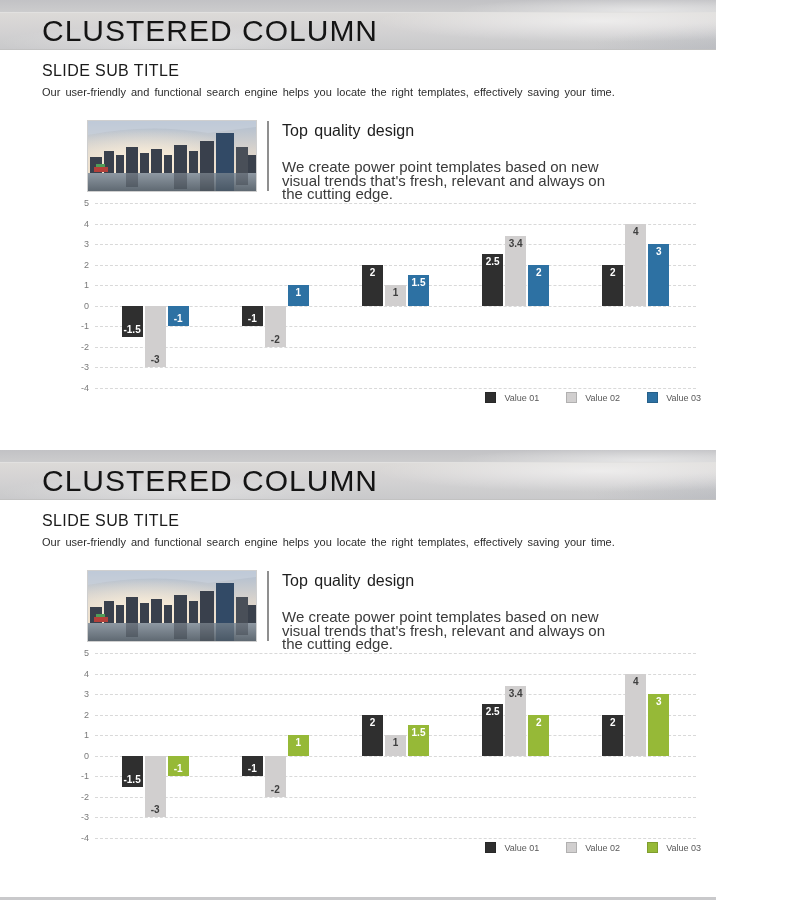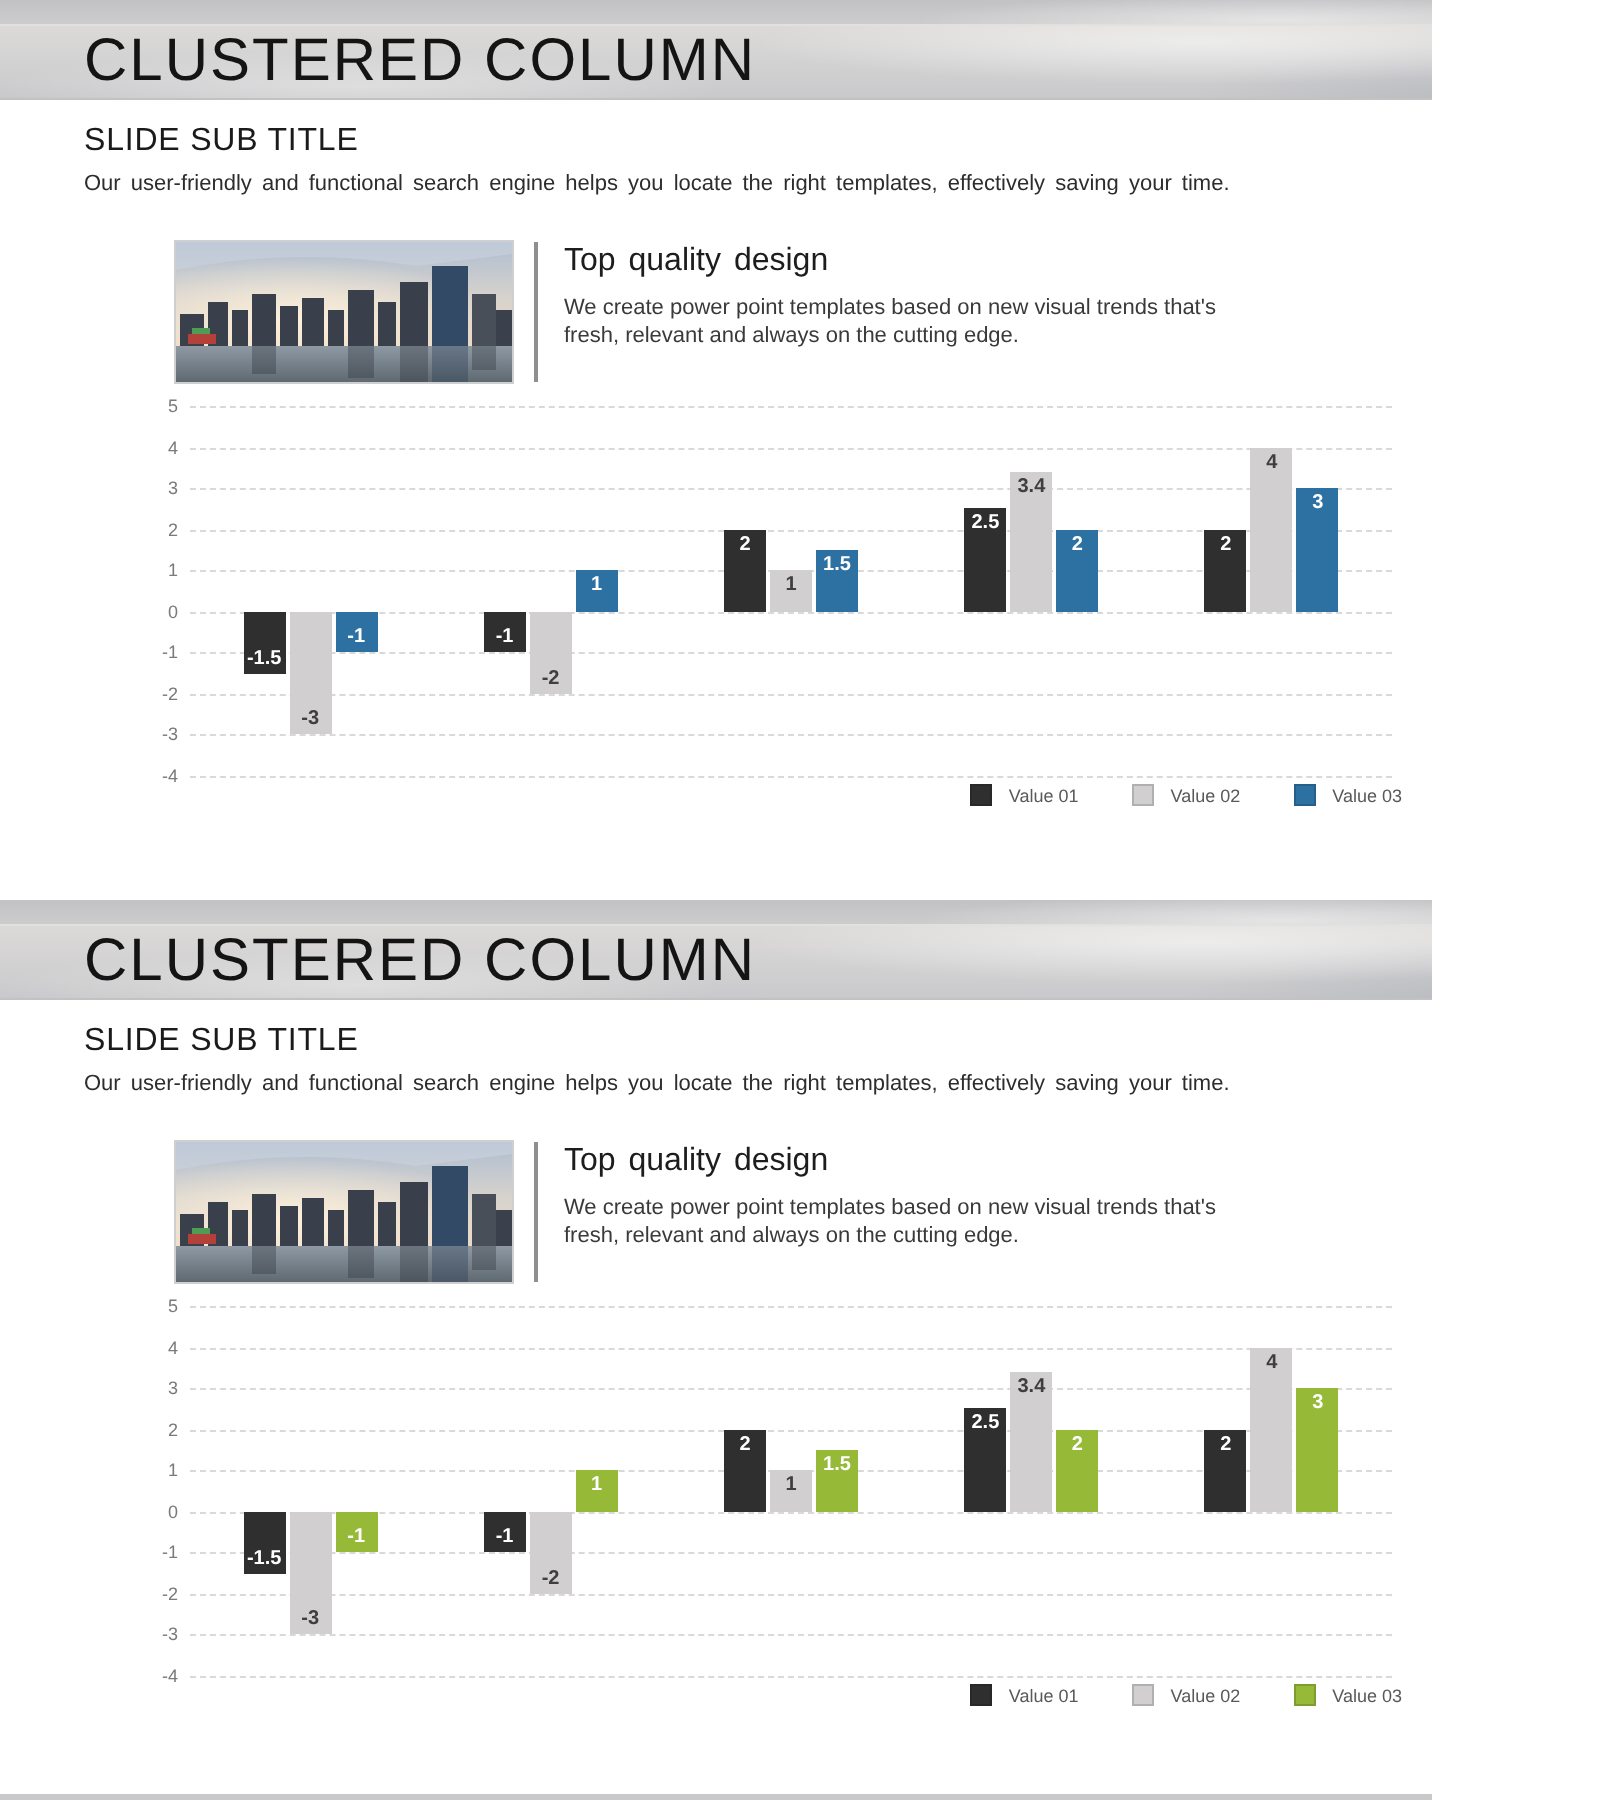--- a/index.html
+++ b/index.html
@@ -30,21 +30,21 @@
   }
 
   .subtitle { margin:12px 0 0 42px; font-size:16px; letter-spacing:0.4px; color:#1b1b1b; font-weight:400; }
   .description { margin:6px 0 0 42px; font-size:11px; color:#2d2d2d; word-spacing:2px; }
 
   .media-row { display:flex; align-items:flex-start; margin:23px 0 0 88px; height:70px; }
   .thumb { width:168px; height:70px; outline:1px solid #cfcfcf; display:block; }
   .media-divider { width:2px; height:70px; background:#8f8f8f; margin-left:11px; }
   .feature { margin-left:13px; }
   .feature-heading { font-size:16px; font-weight:400; color:#1d1d1d; margin-top:1px; word-spacing:2px; }
-  .feature-text { margin-top:8px; font-size:11px; line-height:13.5px; color:#3a3a3a; max-width:335px; }
+  .feature-text { margin-top:20px; font-size:15px; line-height:13.5px; color:#3a3a3a; max-width:335px; }
 
   .chart-plot { position:absolute; left:95px; top:203px; width:601px; height:185px; }
   .gridline { position:absolute; left:0; width:100%; height:0; border-top:1px dashed #d9d9d9; }
   .y-tick { position:absolute; left:-28px; width:22px; text-align:right; font-size:9px; color:#7a7a7a; }
   .bar { position:absolute; }
   .bar-label { position:absolute; left:0; width:100%; text-align:center; font-size:10px; font-weight:700; }
 
   .chart-legend { position:absolute; top:392px; left:95px; width:606px; display:flex; justify-content:flex-end; align-items:center; }
   .legend-item { display:flex; align-items:center; margin-left:27px; }
   .legend-swatch { width:11px; height:11px; border:1px solid rgba(0,0,0,0.15); }

